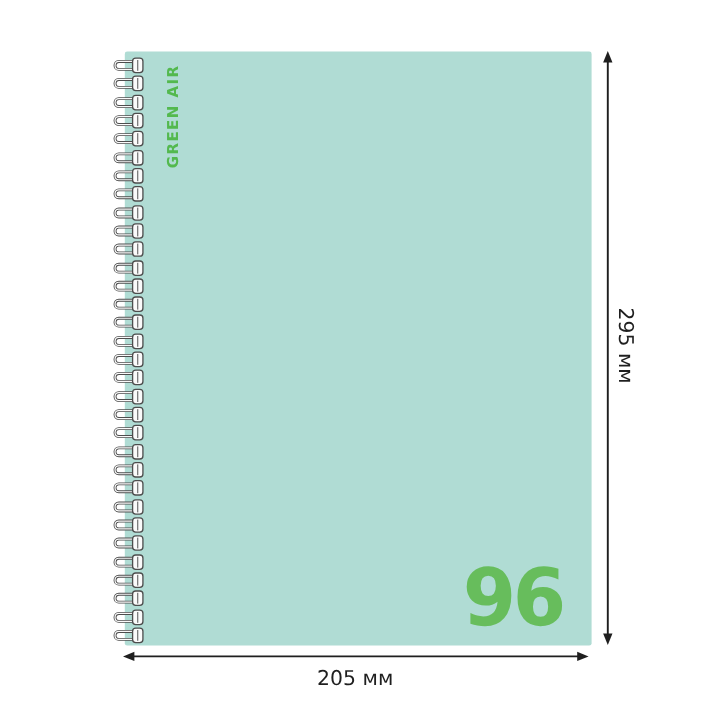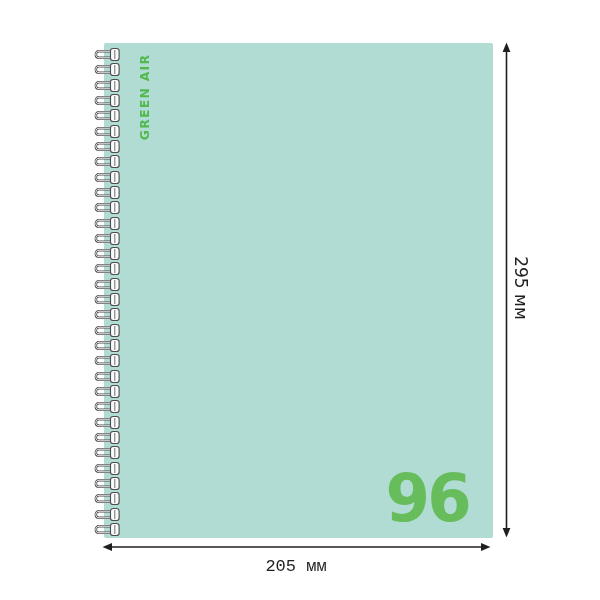--- a/index.html
+++ b/index.html
@@ -71,21 +71,20 @@
     font-size:17px;
     white-space:nowrap;
   }
   .dim-label.v{
     left:521px;top:288px;
     transform:translate(-50%,-50%) rotate(90deg);
   }
   .dim-label.h{
     left:296px;top:566px;
     transform:translate(-50%,-50%);
-    font-family:Liberation Mono, monospace;
   }
 </style>
 </head>
 <body>
 
 <div class="canvas">
 
   <div class="cover">
     <div class="brand">GREEN AIR</div>
     <div class="count">96</div>

